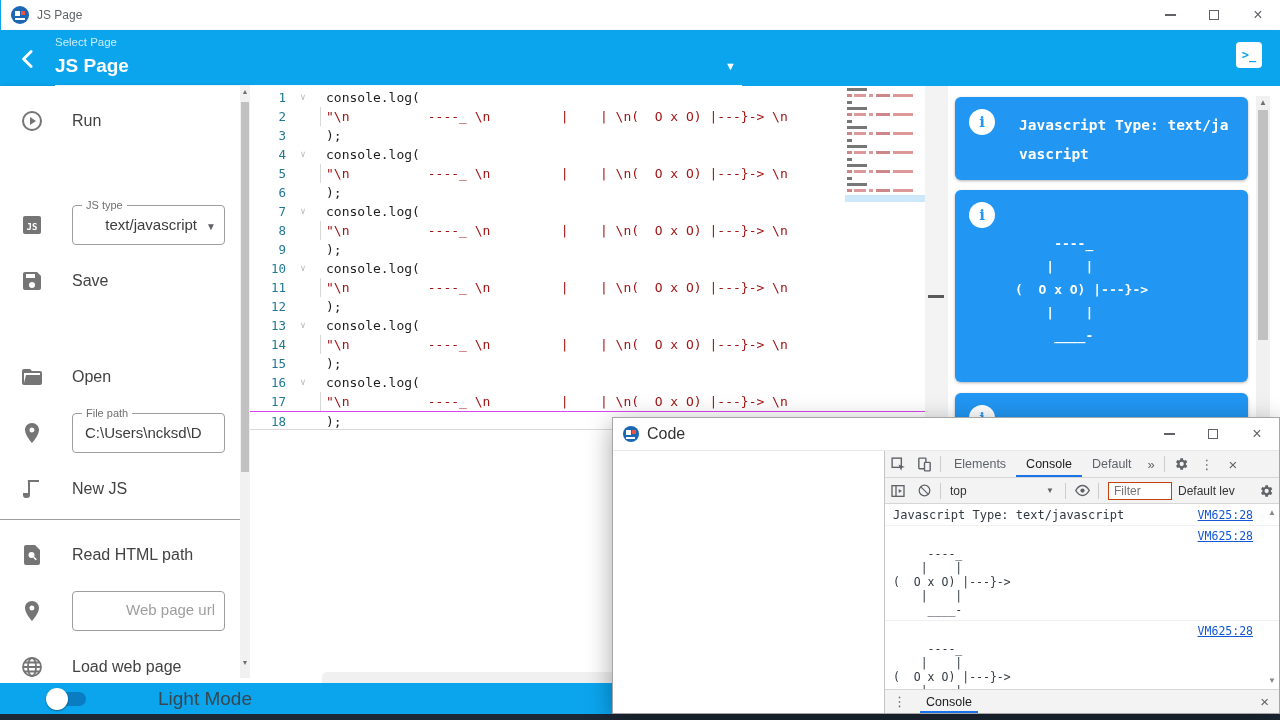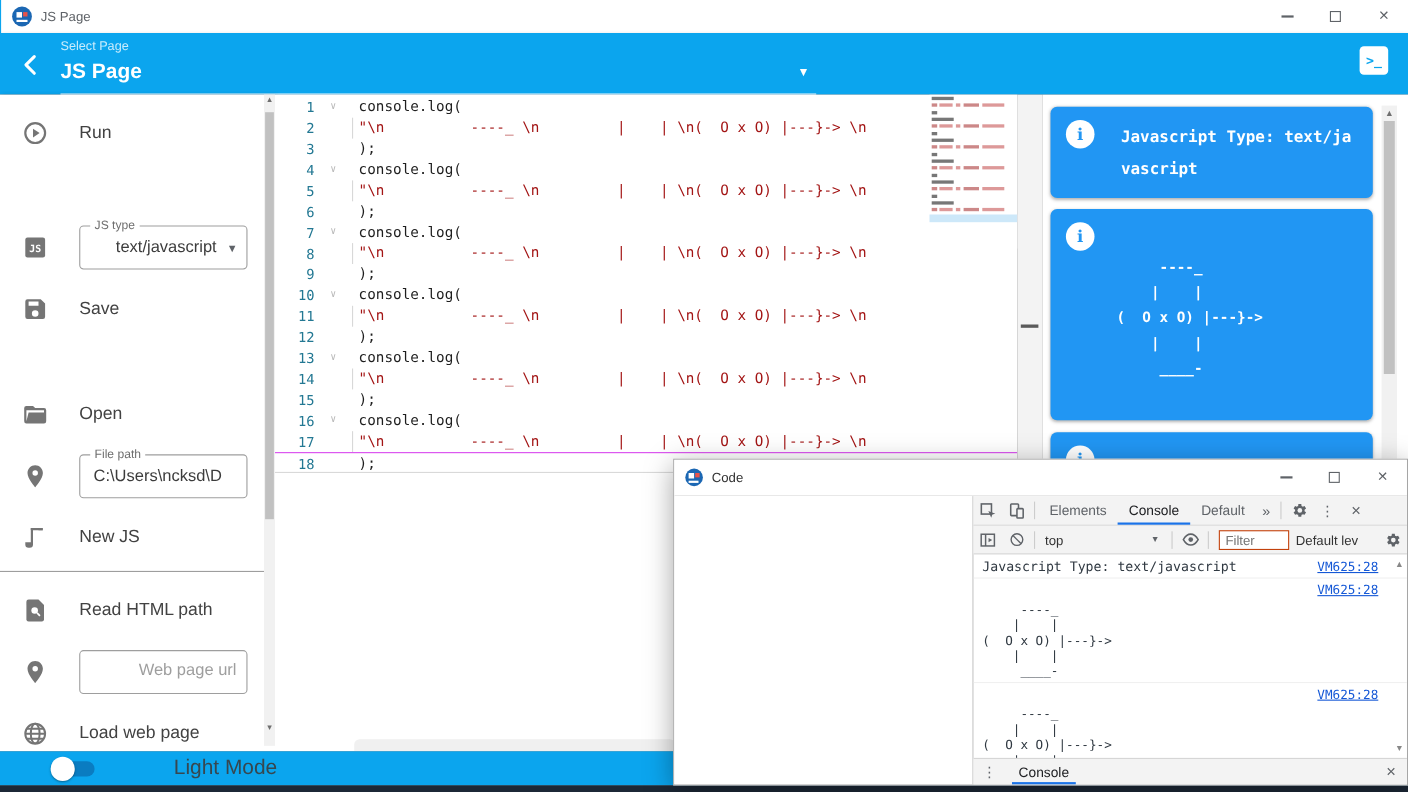--- a/index.html
+++ b/index.html
@@ -1,18 +1,18 @@
 <!DOCTYPE html>
 <html><head>
 <meta charset="utf-8">
 <style>
   * { margin:0; padding:0; box-sizing:border-box; }
   html,body { width:1280px; height:720px; overflow:hidden; }
   body { font-family:"Liberation Sans", sans-serif; background:#fff; }
-  .screen { position:relative; width:1280px; height:720px; background:#737373; overflow:hidden; }
+  .screen { position:relative; width:1280px; height:720px; background:#701a75; overflow:hidden; }
 
   
   .titlebar { position:absolute; left:0; top:0; width:1280px; height:30px; background:#fff;
     display:flex; align-items:center; border-left:1px solid #0ba5ee; }
   .applogo { width:18px; height:18px; margin-left:10px; border-radius:50%; background:#1b67b3; position:relative; flex:0 0 auto; }
   .applogo i { position:absolute; left:4px; top:5px; width:5px; height:5px; background:#fff; }
   .applogo b { position:absolute; left:10px; top:5px; width:4px; height:4px; background:#e8534a; }
   .applogo u { position:absolute; left:4px; top:12px; width:10px; height:2px; background:#fff; }
   .titlebar .wtitle { margin-left:8px; font-size:12px; color:#5f6368; }
   .wcontrols { margin-left:auto; display:flex; height:100%; }
@@ -84,21 +84,21 @@
   .bottombar { position:absolute; left:0; top:683px; width:1280px; height:31px; background:#0ba5ee; display:flex; align-items:center; }
   .toggle { position:relative; width:36px; height:14px; border-radius:7px; background:#0a7cc1; margin-left:50px; }
   .toggle .thumb { position:absolute; left:-4px; top:-4px; width:22px; height:22px; border-radius:50%; background:#fff; box-shadow:0 1px 2px rgba(0,0,0,.4); }
   .bottombar .blabel { margin-left:72px; font-size:19px; color:#37474f; }
   .deskstrip { position:absolute; left:0; top:714px; width:1280px; height:6px; background:#1c2836; }
 
   
   .dtwin { position:absolute; left:612px; top:417px; width:668px; height:297px; background:#fff;
     border:1px solid #a6a6a6; box-shadow:0 6px 24px rgba(0,0,0,.35); }
   .dt-titlebar { position:absolute; left:0; top:0; width:100%; height:33px; background:#fff; display:flex; align-items:center; border-bottom:1px solid #e8e8e8; }
-  .dt-titlebar .wtitle { margin-left:8px; font-size:12px; color:#333; }
+  .dt-titlebar .wtitle { margin-left:8px; font-size:16px; color:#333; }
   .dt-page { position:absolute; left:0; top:33px; width:271px; bottom:0; background:#fff; }
   .dt-dock { position:absolute; left:271px; top:33px; right:0; bottom:0; border-left:1px solid #c5c5c5; background:#fff; font-family:"Liberation Sans",sans-serif; }
   .dt-tabs { position:absolute; left:0; top:0; right:0; height:27px; background:#f3f3f3; border-bottom:1px solid #d6d6d6; display:flex; align-items:center; }
   .dt-ticon { width:26px; height:100%; display:flex; align-items:center; justify-content:center; }
   .dt-sep { width:1px; height:16px; background:#ccc; margin:0 3px; }
   .dt-tab { height:100%; padding:0 10px; display:flex; align-items:center; font-size:12.5px; color:#5f6368; }
   .dt-tab.active { color:#202124; border-bottom:2px solid #1a73e8; padding-top:2px; }
   .dt-more { font-size:13px; color:#5f6368; padding:0 6px; }
   .dt-kebab { font-size:13px; color:#5f6368; }
   .dt-x { font-size:15px; color:#5f6368; }

